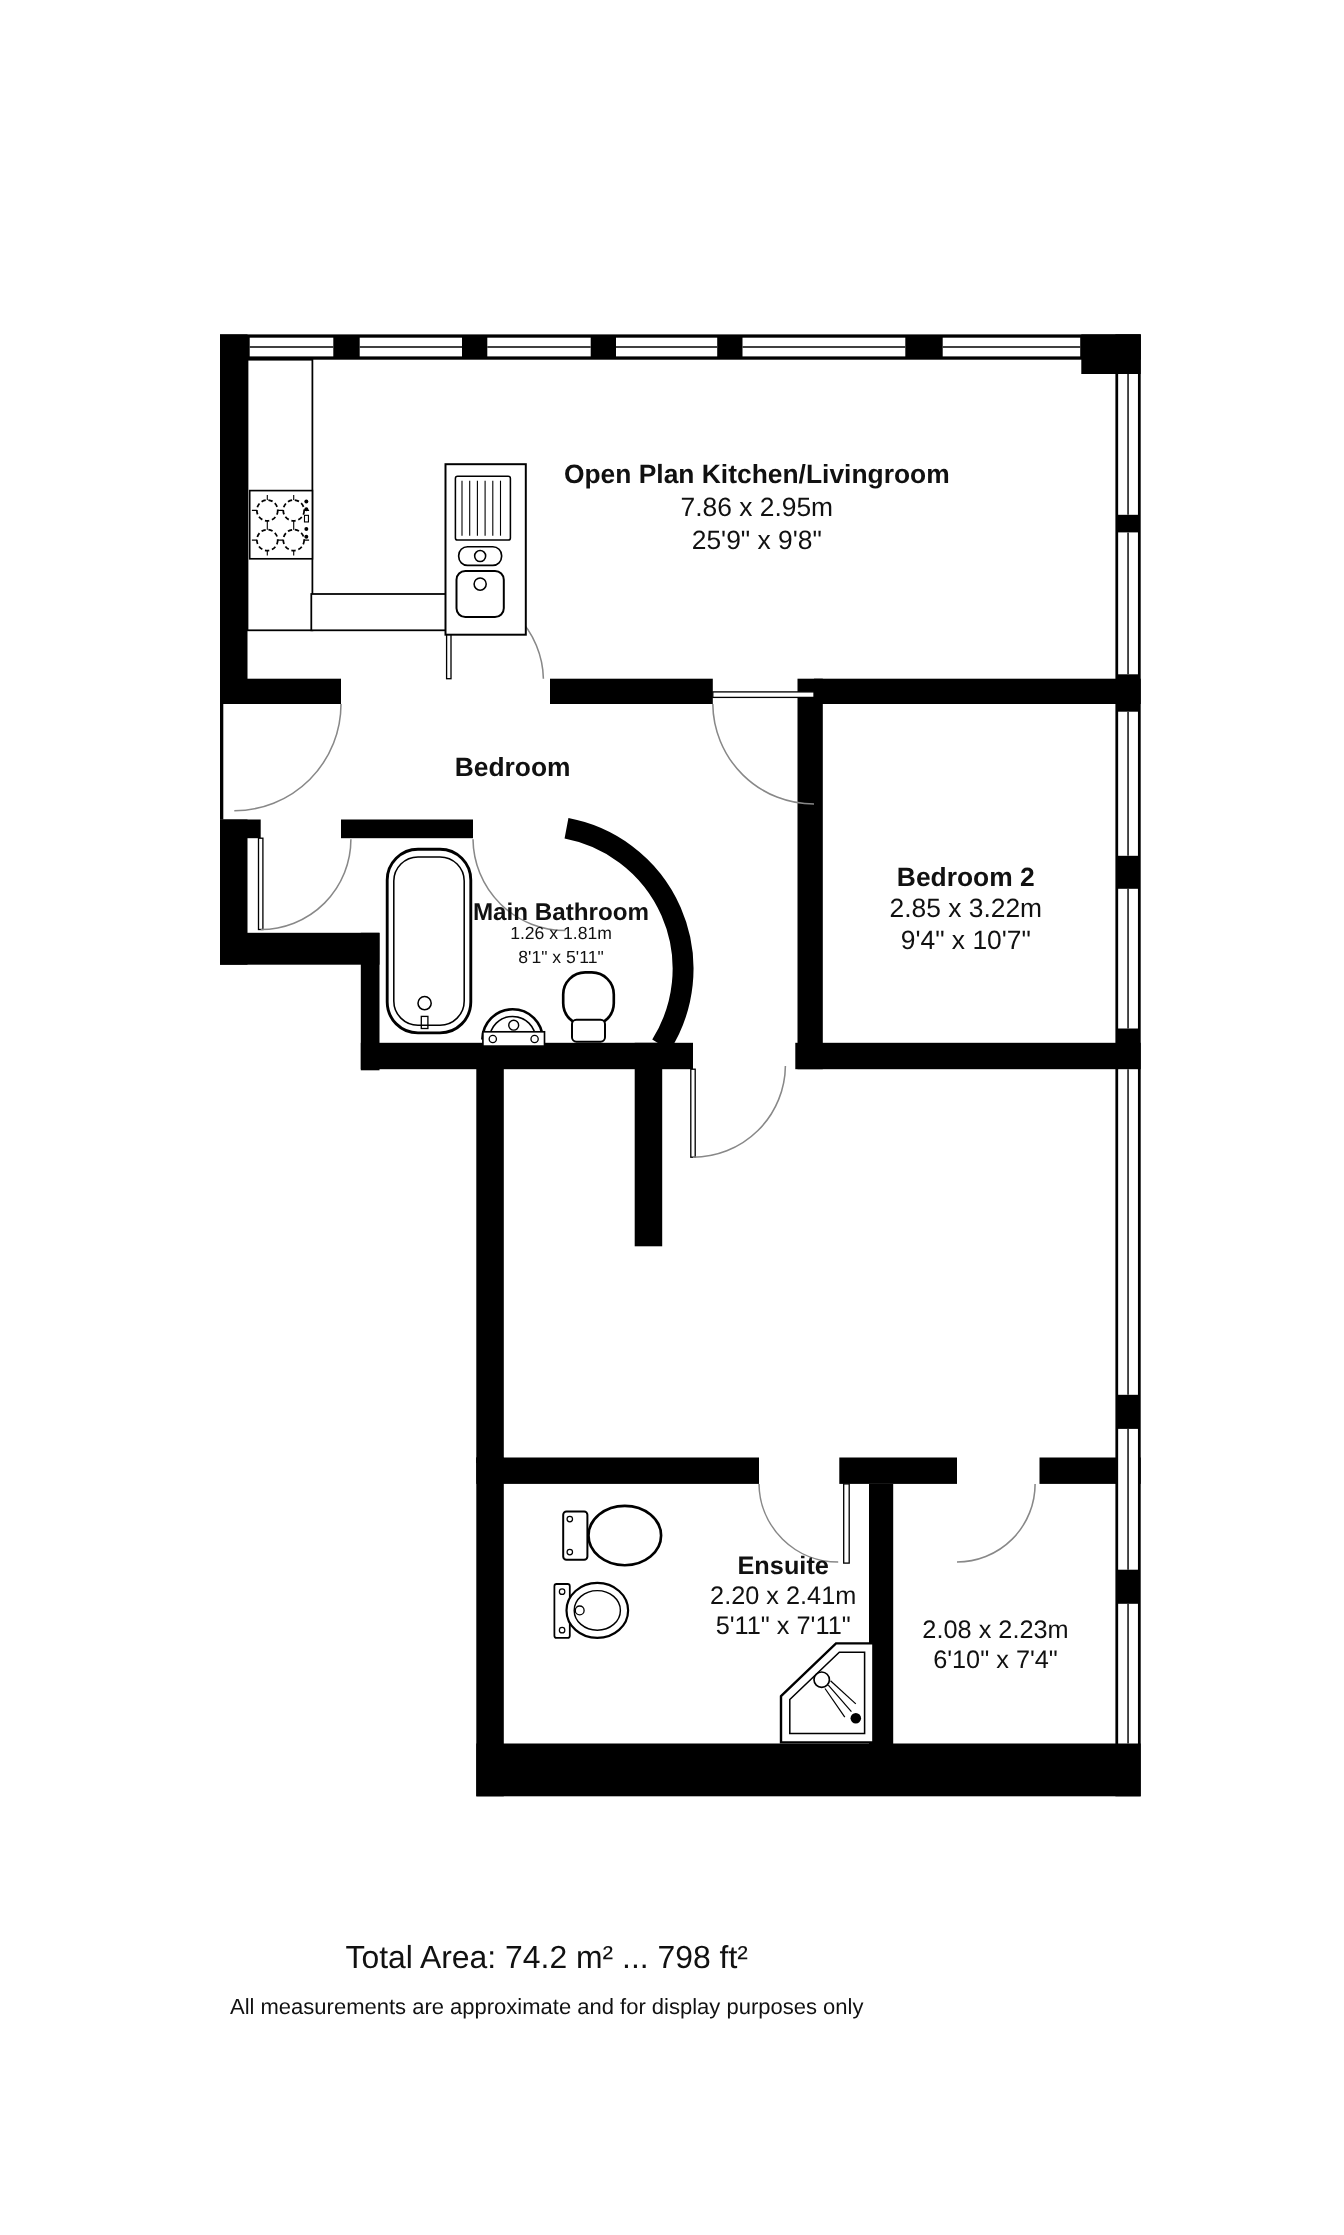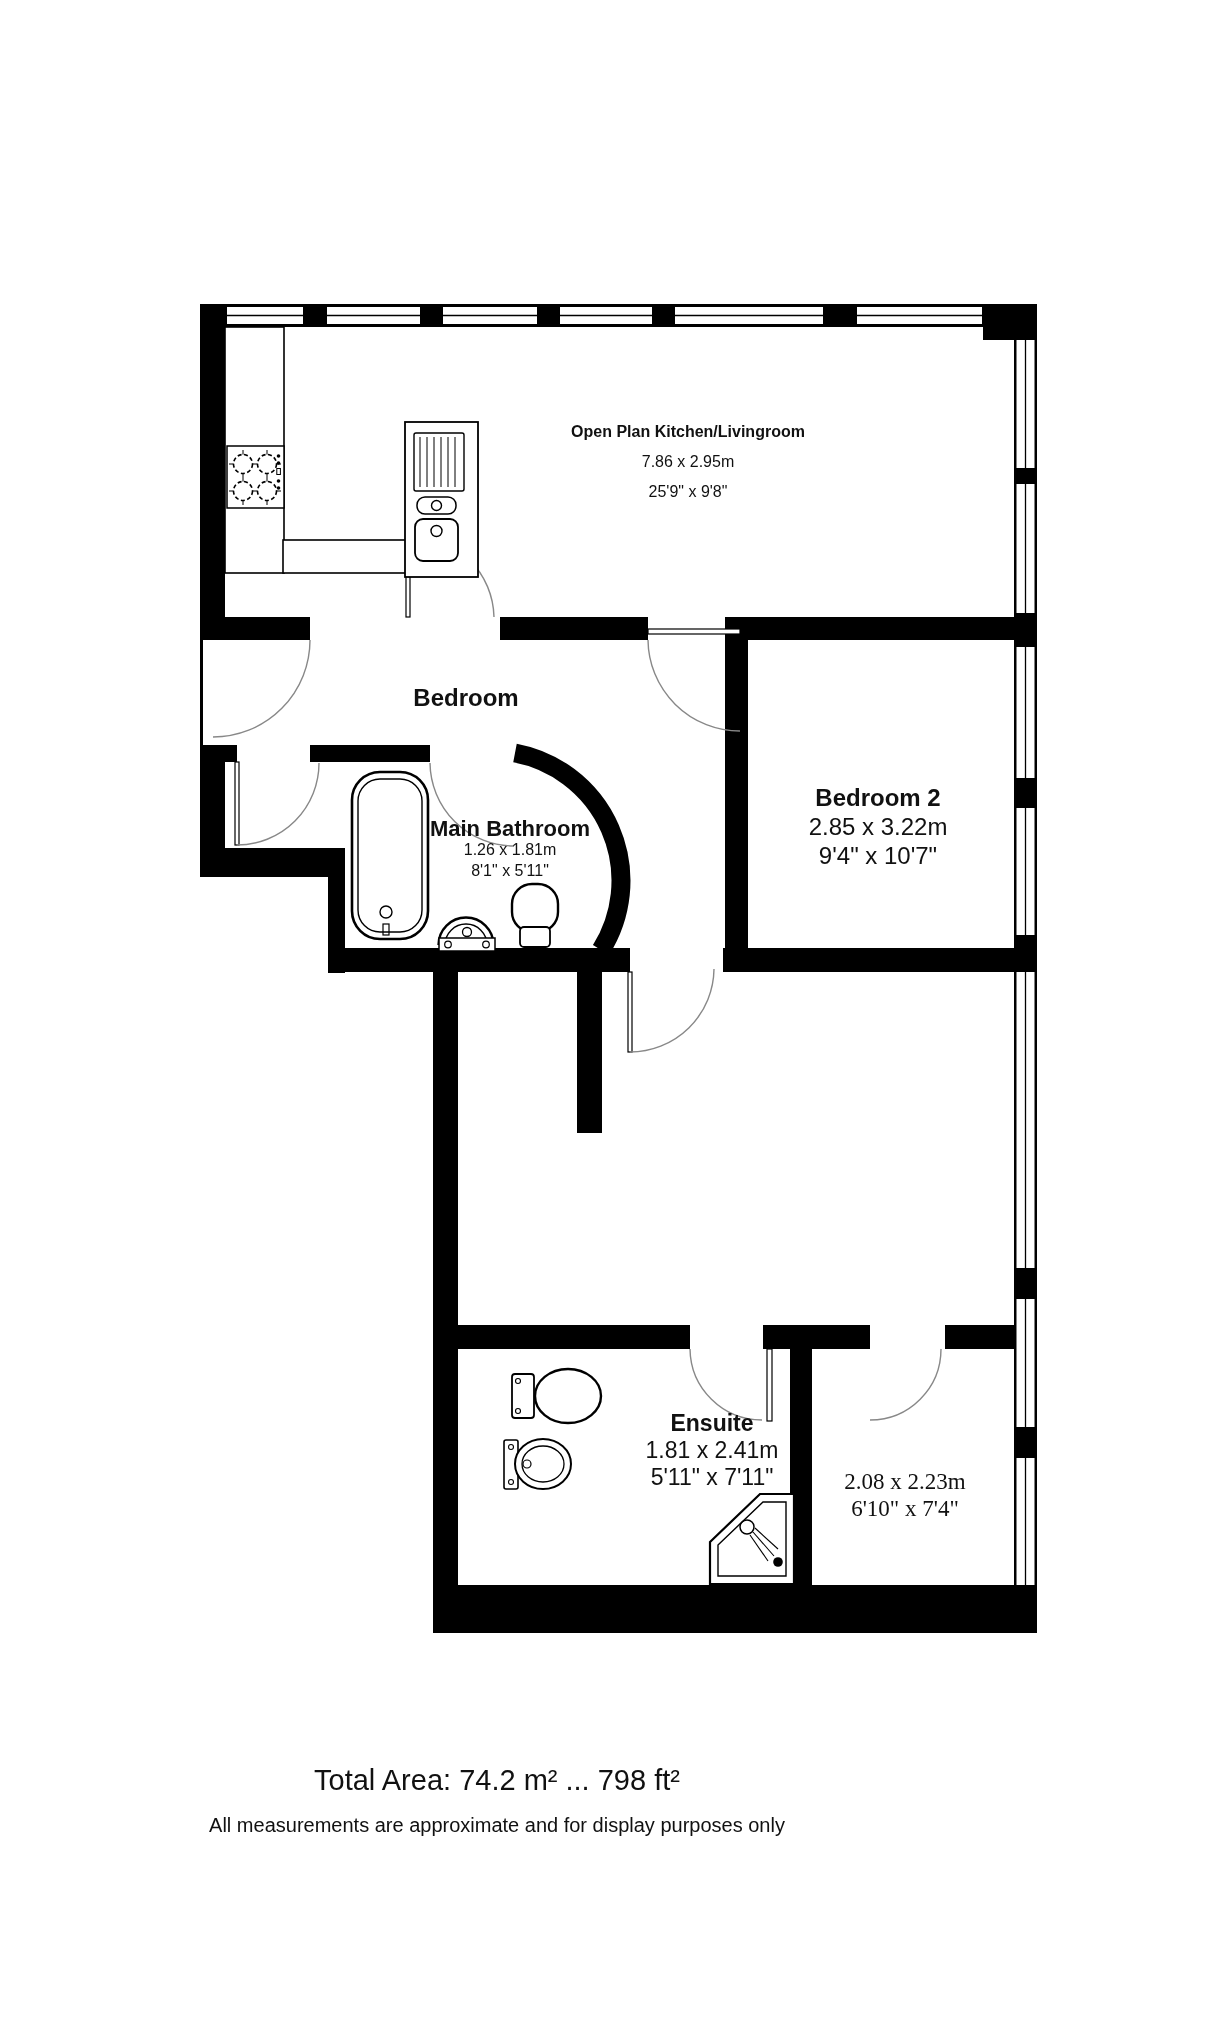--- a/index.html
+++ b/index.html
@@ -2,28 +2,28 @@
 <html><head>
 <meta charset="utf-8">
 <style>
   html,body{margin:0;padding:0;background:#ffffff;}
   #page{position:relative;width:1222px;height:2032px;background:#ffffff;
         font-family:"Liberation Sans", sans-serif;color:#111;overflow:hidden;}
   #plan-svg{position:absolute;left:0;top:0;}
   .room-label{position:absolute;transform:translateX(-50%);text-align:center;
               white-space:nowrap;color:#111;}
   .rn{font-weight:bold;}
-  .lbl-kitchen{font-size:16px;line-height:30px;}
+  .lbl-kitchen{font-size:24px;line-height:30px;}
   .lbl-hallway{font-size:24px;line-height:28px;}
   .lbl-bath{font-size:16px;line-height:21px;}
   .lbl-bath .rn{font-size:22px;}
   .lbl-bed2{font-size:24px;line-height:29px;}
   .lbl-master{font-size:24px;line-height:30px;}
   .lbl-ensuite{font-size:23px;line-height:27px;}
-  .lbl-room7{font-size:23px;line-height:27px;font-family:Liberation Serif, serif;}
+  .lbl-room7{font-size:23px;line-height:27px;}
   .footer-total{position:absolute;transform:translateX(-50%);font-size:29px;}
   .footer-note{position:absolute;transform:translateX(-50%);font-size:20px;}
 </style>
 </head>
 <body>
 
 <div id="page">
 
   <svg id="plan-svg" width="1222" height="2032" viewBox="0 0 1222 2032">
 
@@ -225,21 +225,21 @@
 
   <div class="room-label lbl-bed2" style="left:878px;top:783px">
     <div class="rn">Bedroom 2</div>
     <div class="rd">2.85 x 3.22m</div>
     <div class="rd">9'4" x 10'7"</div>
   </div>
 
 
   <div class="room-label lbl-ensuite" style="left:712px;top:1410px">
     <div class="rn">Ensuite</div>
-    <div class="rd">1.81 x 2.41m</div>
+    <div class="rd">2.20 x 2.41m</div>
     <div class="rd">5'11" x 7'11"</div>
   </div>
 
   <div class="room-label lbl-room7" style="left:905px;top:1468px">
     <div class="rd">2.08 x 2.23m</div>
     <div class="rd">6'10" x 7'4"</div>
   </div>
 
   <div class="footer-total" style="left:497px;top:1764px">Total Area: 74.2 m² ... 798 ft²</div>
   <div class="footer-note" style="left:497px;top:1814px">All measurements are approximate and for display purposes only</div>

